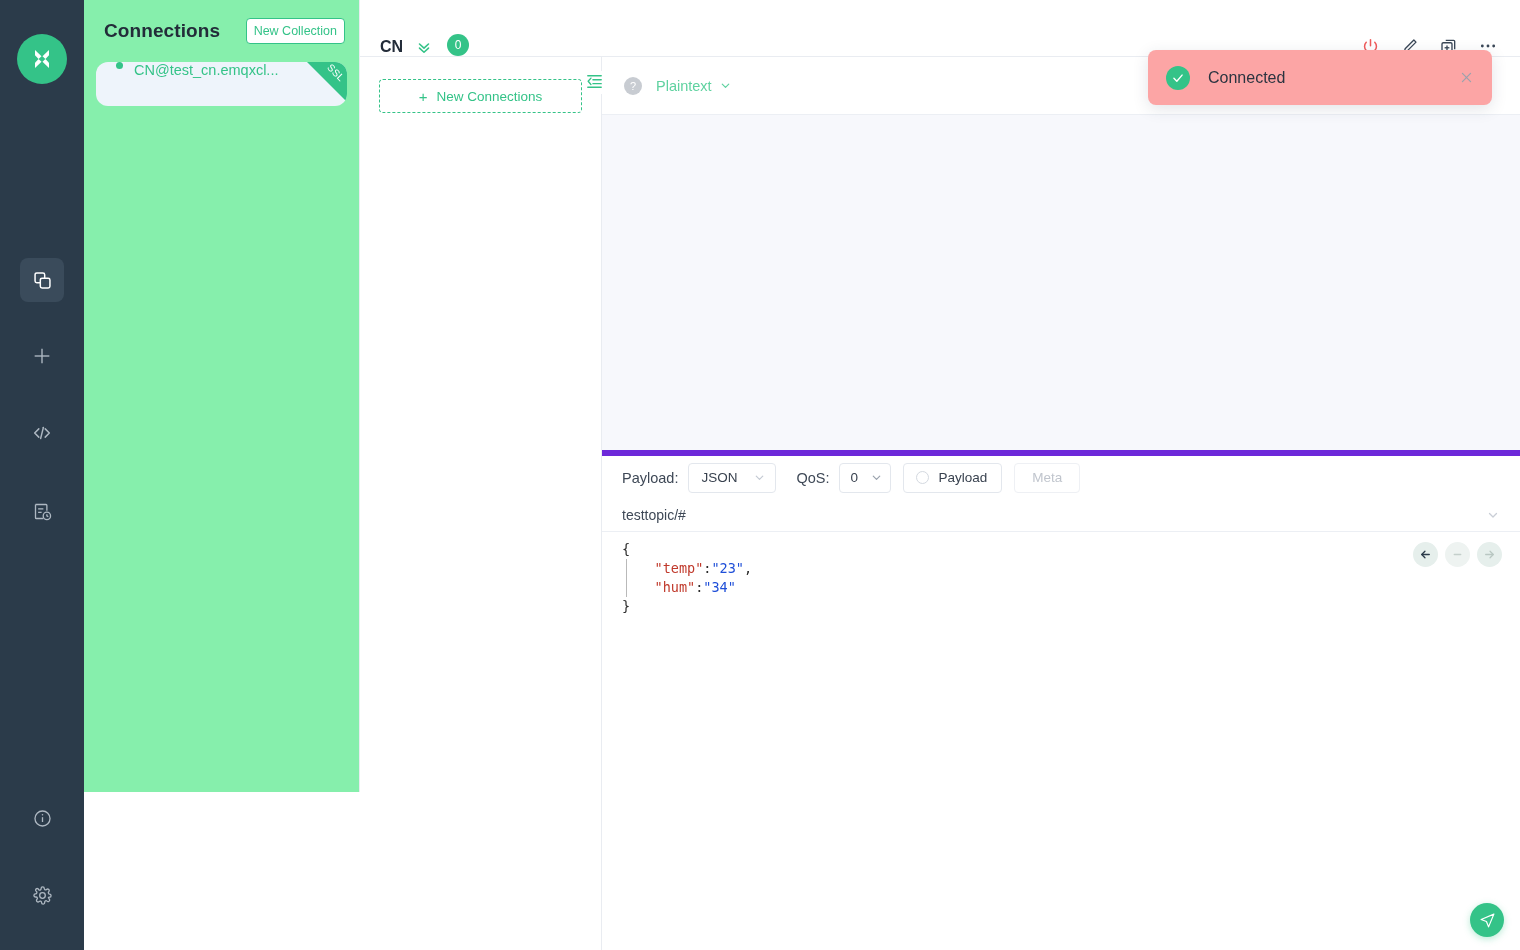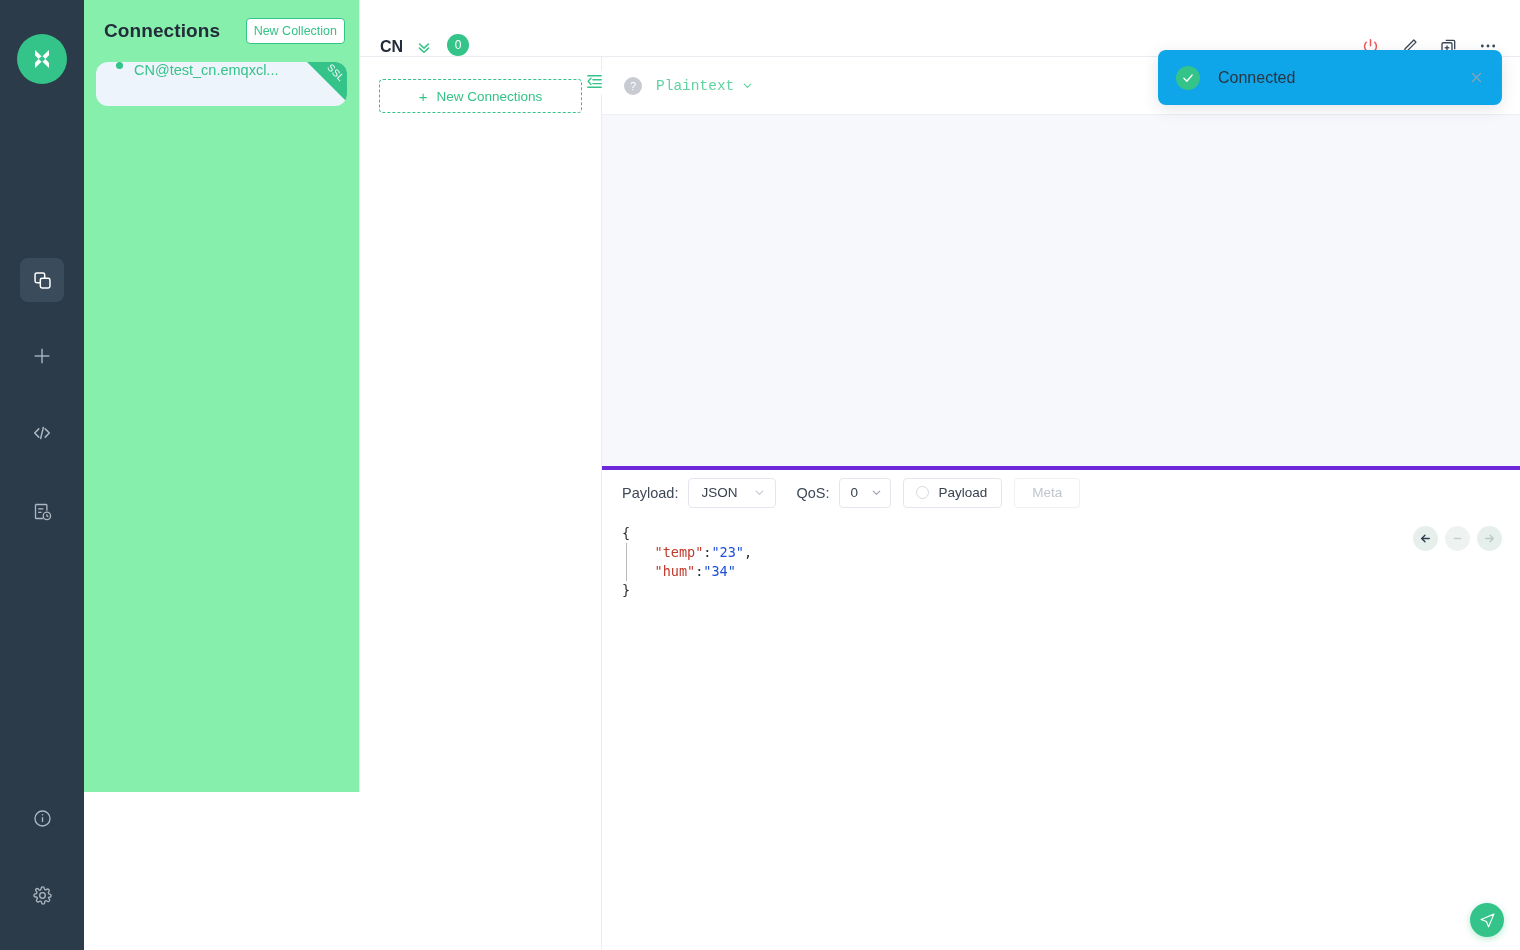--- a/index.html
+++ b/index.html
@@ -239,38 +239,37 @@
     color: #fff;
     font-size: 11px;
     display:flex; align-items:center; justify-content:center;
     cursor: pointer;
   }
   .format-select {
     display: flex; align-items: center; gap: 7px;
     color: #5fd2a0;
     font-size: 14.5px;
     cursor: pointer;
-    font-family: Liberation Mono, monospace;
   }
   .msg-area {
     flex: 1 1 auto;
     background: #f7f8fc;
     min-height: 0;
   }
 
   
   .pub-bar {
     height: 50px;
     flex: 0 0 50px;
     display: flex;
     align-items: center;
     padding-left: 20px;
     gap: 0;
     background: #fff;
-    border-top: 4px solid #6d28d9;
+    border-top: 6px solid #6d28d9;
   }
   .pb-label {
     font-size: 14.5px;
     color: #3e4856;
     margin-right: 10px;
   }
   .pb-select {
     height: 30px;
     min-width: 88px;
     border: 1px solid #e3e7ed;
@@ -383,25 +382,25 @@
     border-radius: 50%;
     background: #34c388;
     display: flex; align-items: center; justify-content: center;
     cursor: pointer;
     box-shadow: 0 2px 7px rgba(52,195,136,.35);
   }
 
   
   .toast {
     position: absolute;
-    right: 18px;
+    right: 28px;
     top: 50px;
     width: 344px;
     height: 55px;
-    background: #0ea5e9;
+    background: #fca5a5;
     border-radius: 8px;
     box-shadow: 0 4px 16px rgba(40,55,75,.13);
     display: flex;
     align-items: center;
     padding: 0 18px 0 18px;
     z-index: 20;
   }
   .toast-check {
     width: 24px; height: 24px;
     border-radius: 50%;
@@ -600,20 +599,28 @@
           </div>
           <div class="pb-gap-sm"></div>
           <div class="pb-retain">
             <span class="retain-circle"></span>
             <span>Payload</span>
           </div>
           <div class="pb-gap-sm"></div>
           <div class="pb-meta">Meta</div>
         </div>
 
+        <div class="topic-row">
+          <span class="topic-text">testtopic/#</span>
+          <span class="topic-chev">
+            <svg width="14" height="14" viewBox="0 0 24 24" fill="none" stroke="currentColor" stroke-width="2.2" stroke-linecap="round" stroke-linejoin="round">
+              <polyline points="6,9.5 12,15.5 18,9.5"></polyline>
+            </svg>
+          </span>
+        </div>
 
         <div class="editor">
           <div class="code-indent-guide"></div>
           <div class="code" id="code-block"><div><span class="tok-punc">{</span></div><div>    <span class="tok-key">"temp"</span><span class="tok-punc">:</span><span class="tok-val">"23"</span><span class="tok-punc">,</span></div><div>    <span class="tok-key">"hum"</span><span class="tok-punc">:</span><span class="tok-val">"34"</span></div><div><span class="tok-punc">}</span></div></div>
 
           <div class="nav-btns">
             <span class="nav-btn active-dark">
               <svg width="13" height="13" viewBox="0 0 24 24" fill="none" stroke="currentColor" stroke-width="2.4" stroke-linecap="round" stroke-linejoin="round">
                 <line x1="19" y1="12" x2="5.5" y2="12"></line>
                 <polyline points="11,6 5,12 11,18"></polyline>

